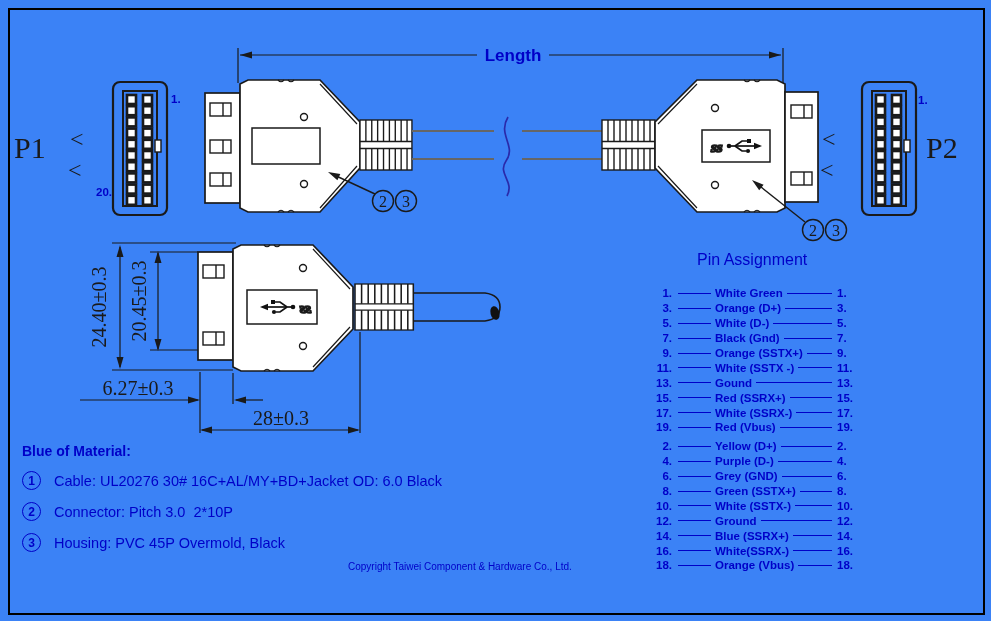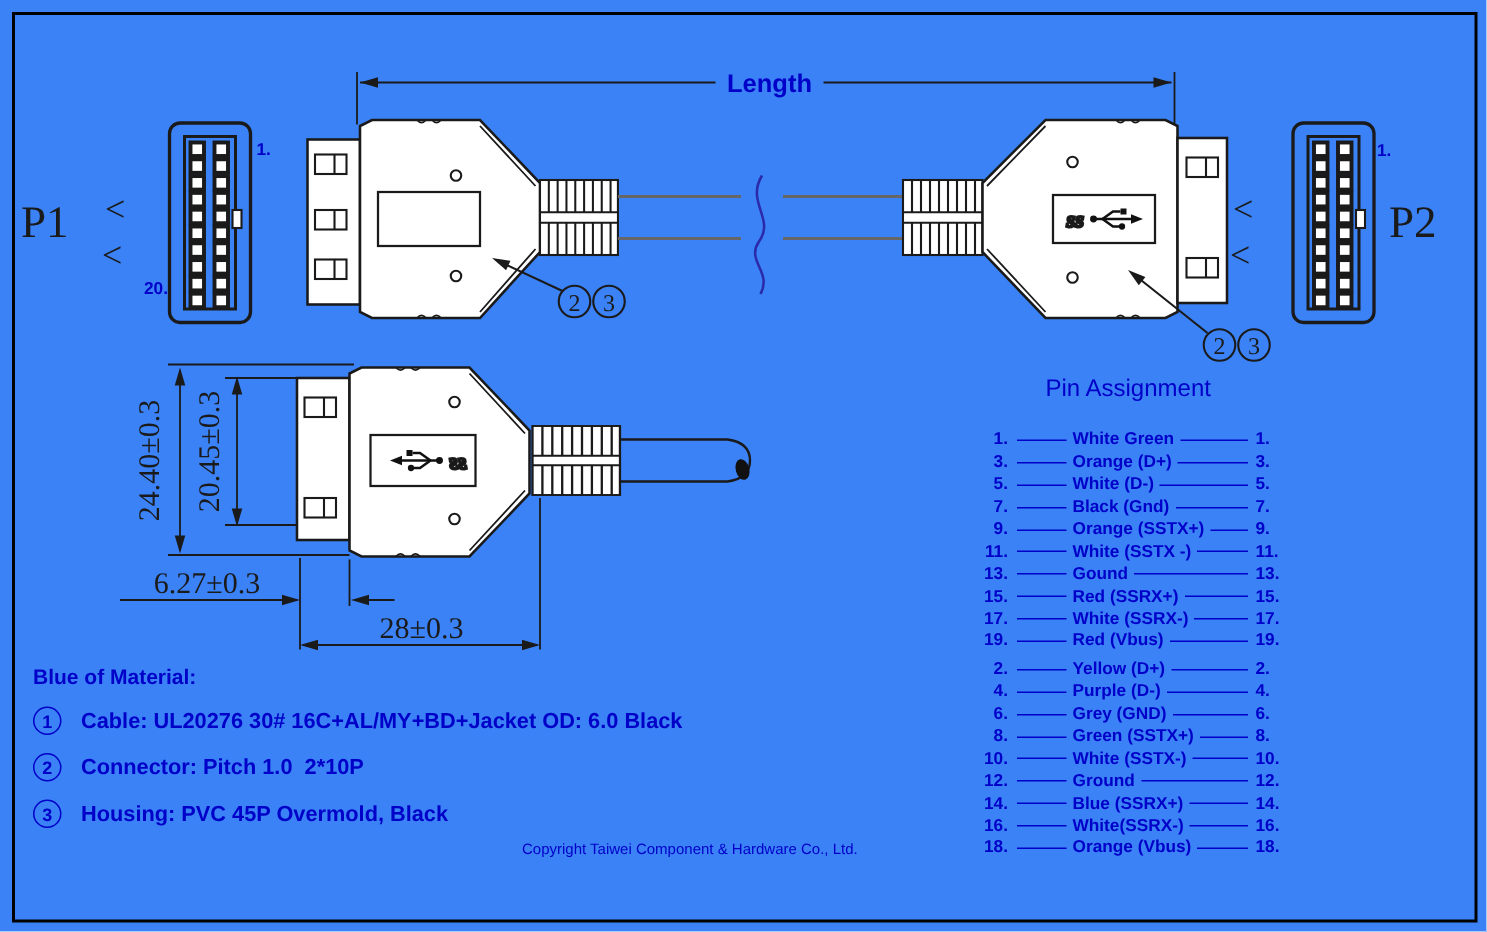--- a/index.html
+++ b/index.html
@@ -31,21 +31,21 @@
   .pline.fixed{width:33px;margin:0 4px 0 6px;}
   .pline.grow{flex:1;margin-left:4px;}
   .pwire{color:var(--blue);font-weight:bold;font-size:11.5px;white-space:pre;}
   
   .bom{position:absolute;left:22px;top:442px;width:520px;}
   .bom-title{font-size:14px;font-weight:bold;color:var(--blue);line-height:18px;}
   .bom-item{display:flex;align-items:center;margin-top:10px;height:21px;}
   .bom-circ{display:inline-flex;align-items:center;justify-content:center;width:17px;height:17px;
             border:1.6px solid var(--blue);border-radius:50%;color:var(--blue);
             font-size:12px;font-weight:bold;flex:0 0 auto;}
-  .bom-text{color:var(--blue);font-weight:bold;font-size:14.5px;margin-left:13px;white-space:pre;}
+  .bom-text{color:var(--blue);font-weight:normal;font-size:14.5px;margin-left:13px;white-space:pre;}
   
   .copyright{position:absolute;left:348px;top:561px;font-size:10px;color:var(--blue);white-space:pre;}
 </style>
 </head>
 <body>
 
 <div class="canvas">
   <div class="frame"></div>
 
   <svg id="drawing" width="991" height="621" viewBox="0 0 991 621" style="position:absolute;left:0;top:0;">
@@ -399,21 +399,21 @@
   <div class="bom">
     <div class="bom-title">Blue of Material:</div>
     <div>
 
     <div class="bom-item">
           <span class="bom-circ">1</span>
           <span class="bom-text">Cable: UL20276 30# 16C+AL/MY+BD+Jacket OD: 6.0 Black</span>
         </div>
         <div class="bom-item">
           <span class="bom-circ">2</span>
-          <span class="bom-text">Connector: Pitch 1.0  2*10P</span>
+          <span class="bom-text">Connector: Pitch 3.0  2*10P</span>
         </div>
         <div class="bom-item">
           <span class="bom-circ">3</span>
           <span class="bom-text">Housing: PVC 45P Overmold, Black</span>
         </div>
       </div>
   </div>
 
   <div class="copyright">Copyright Taiwei Component &amp; Hardware Co., Ltd.</div>
 </div>

